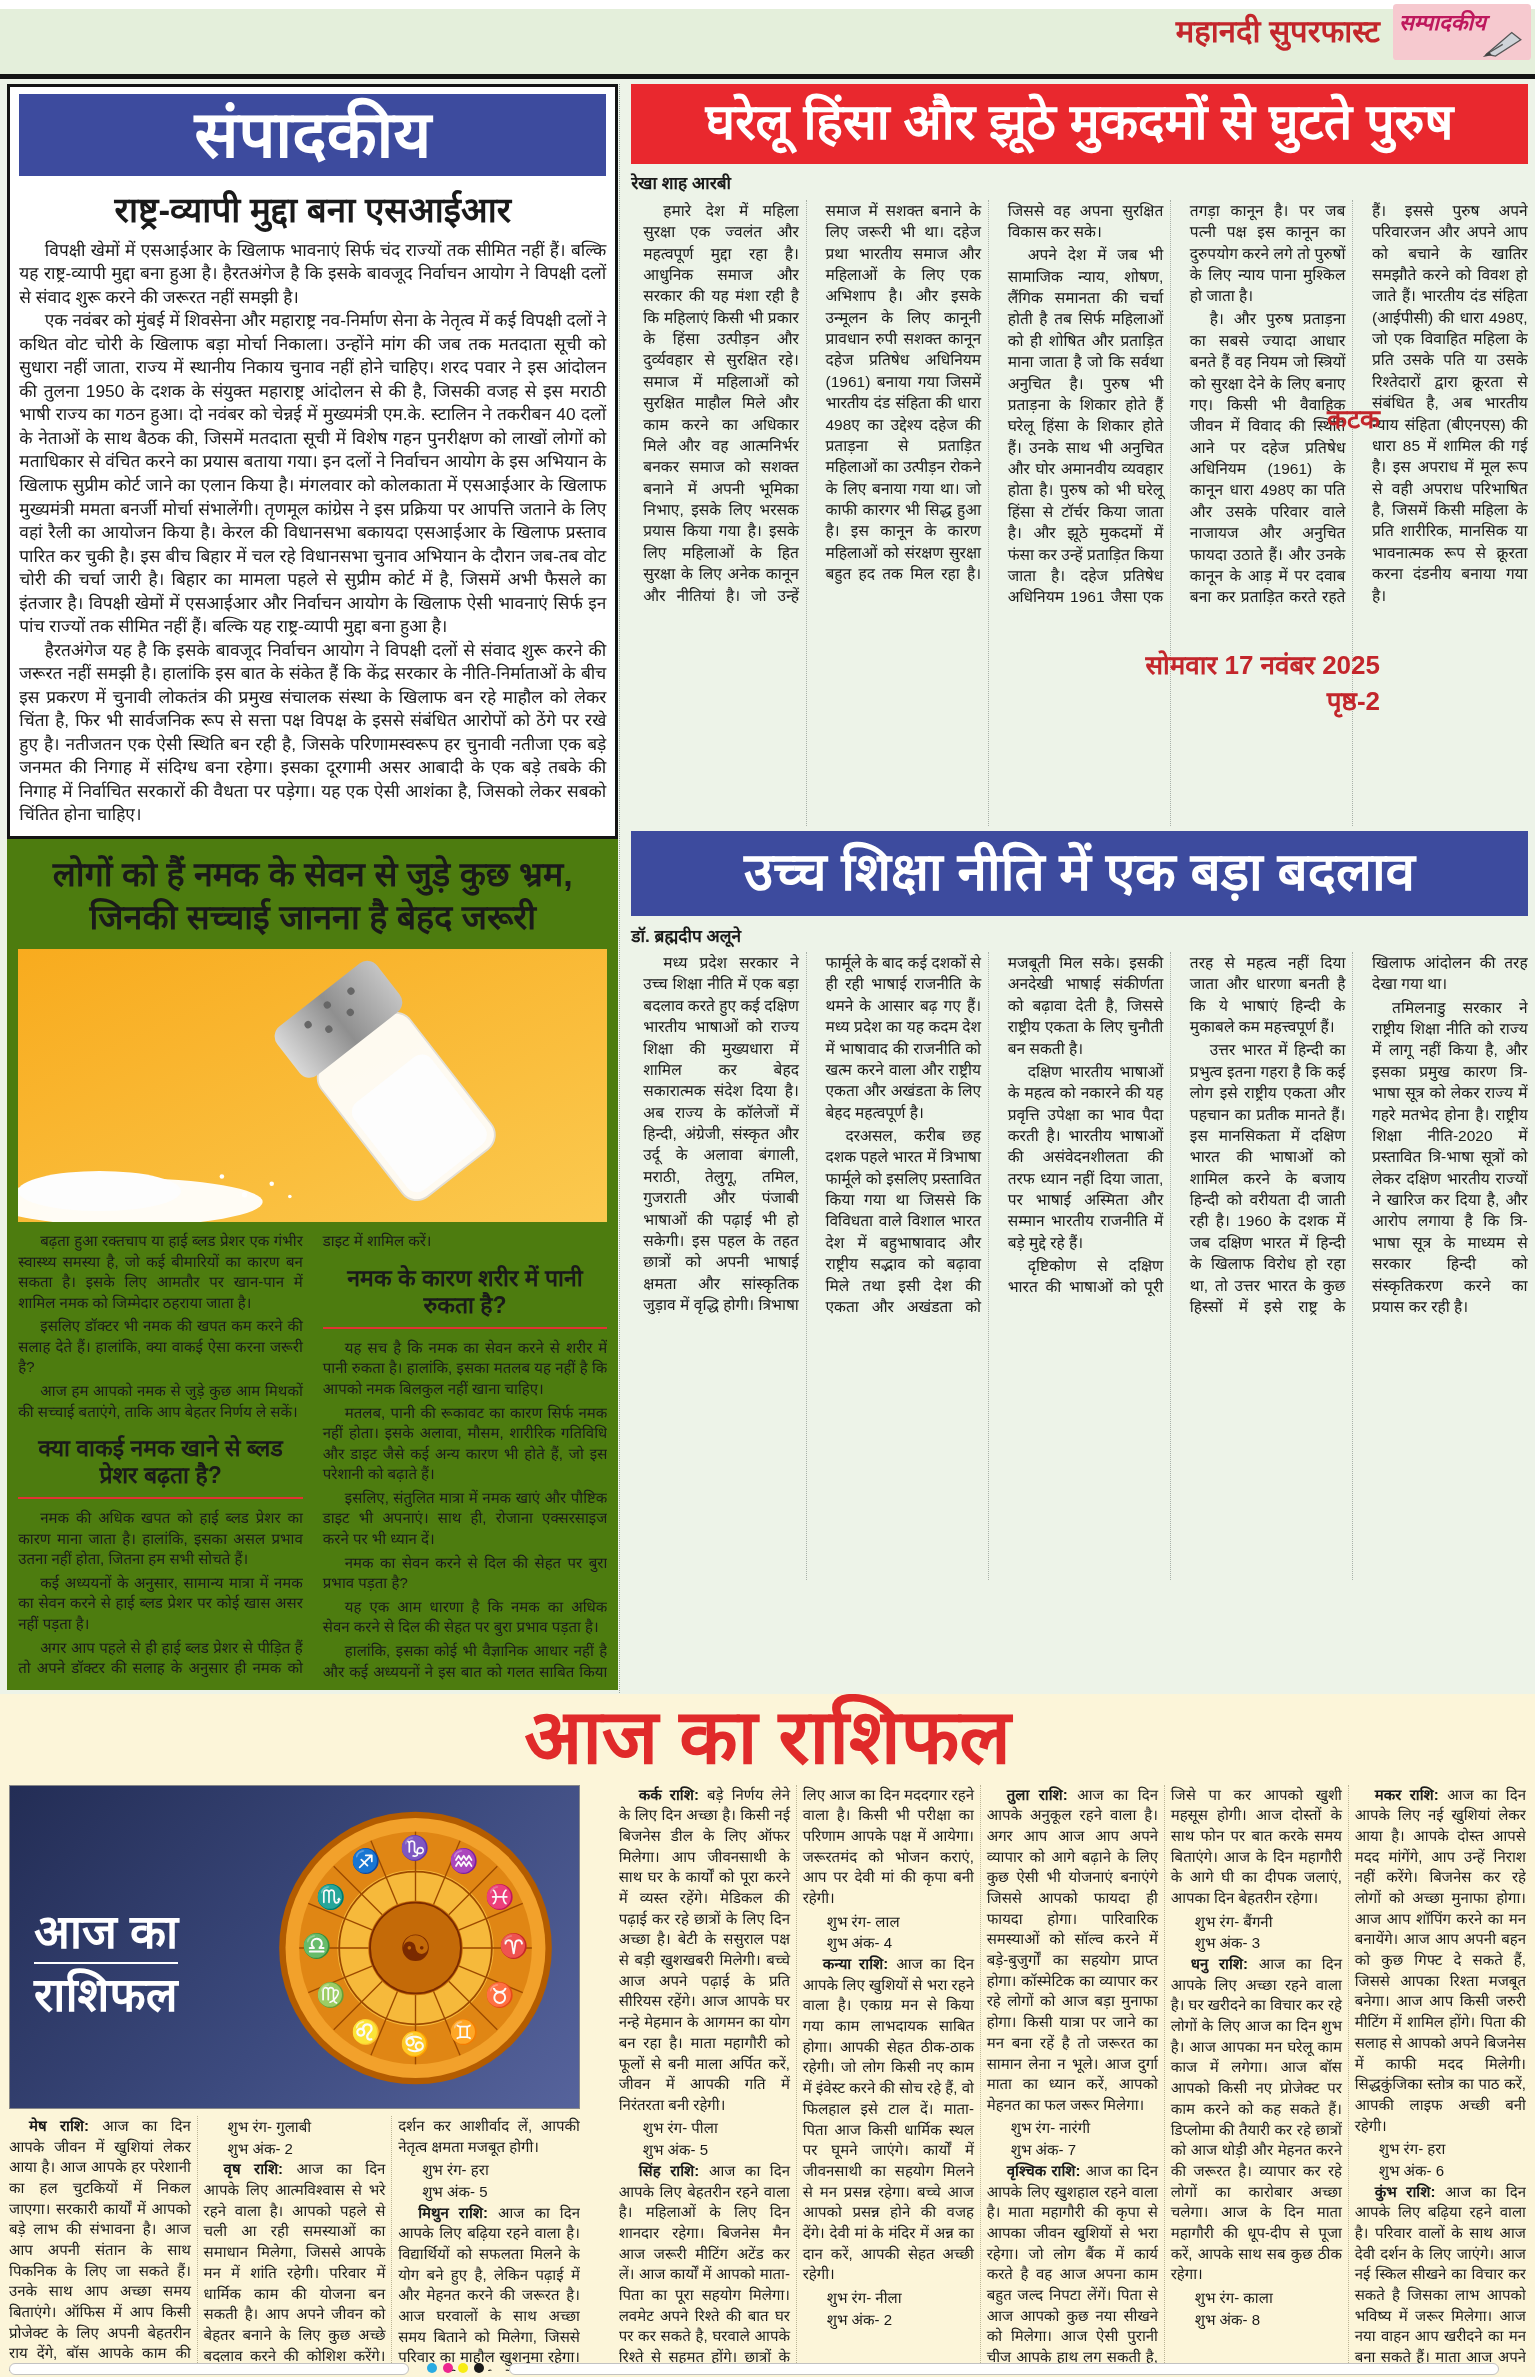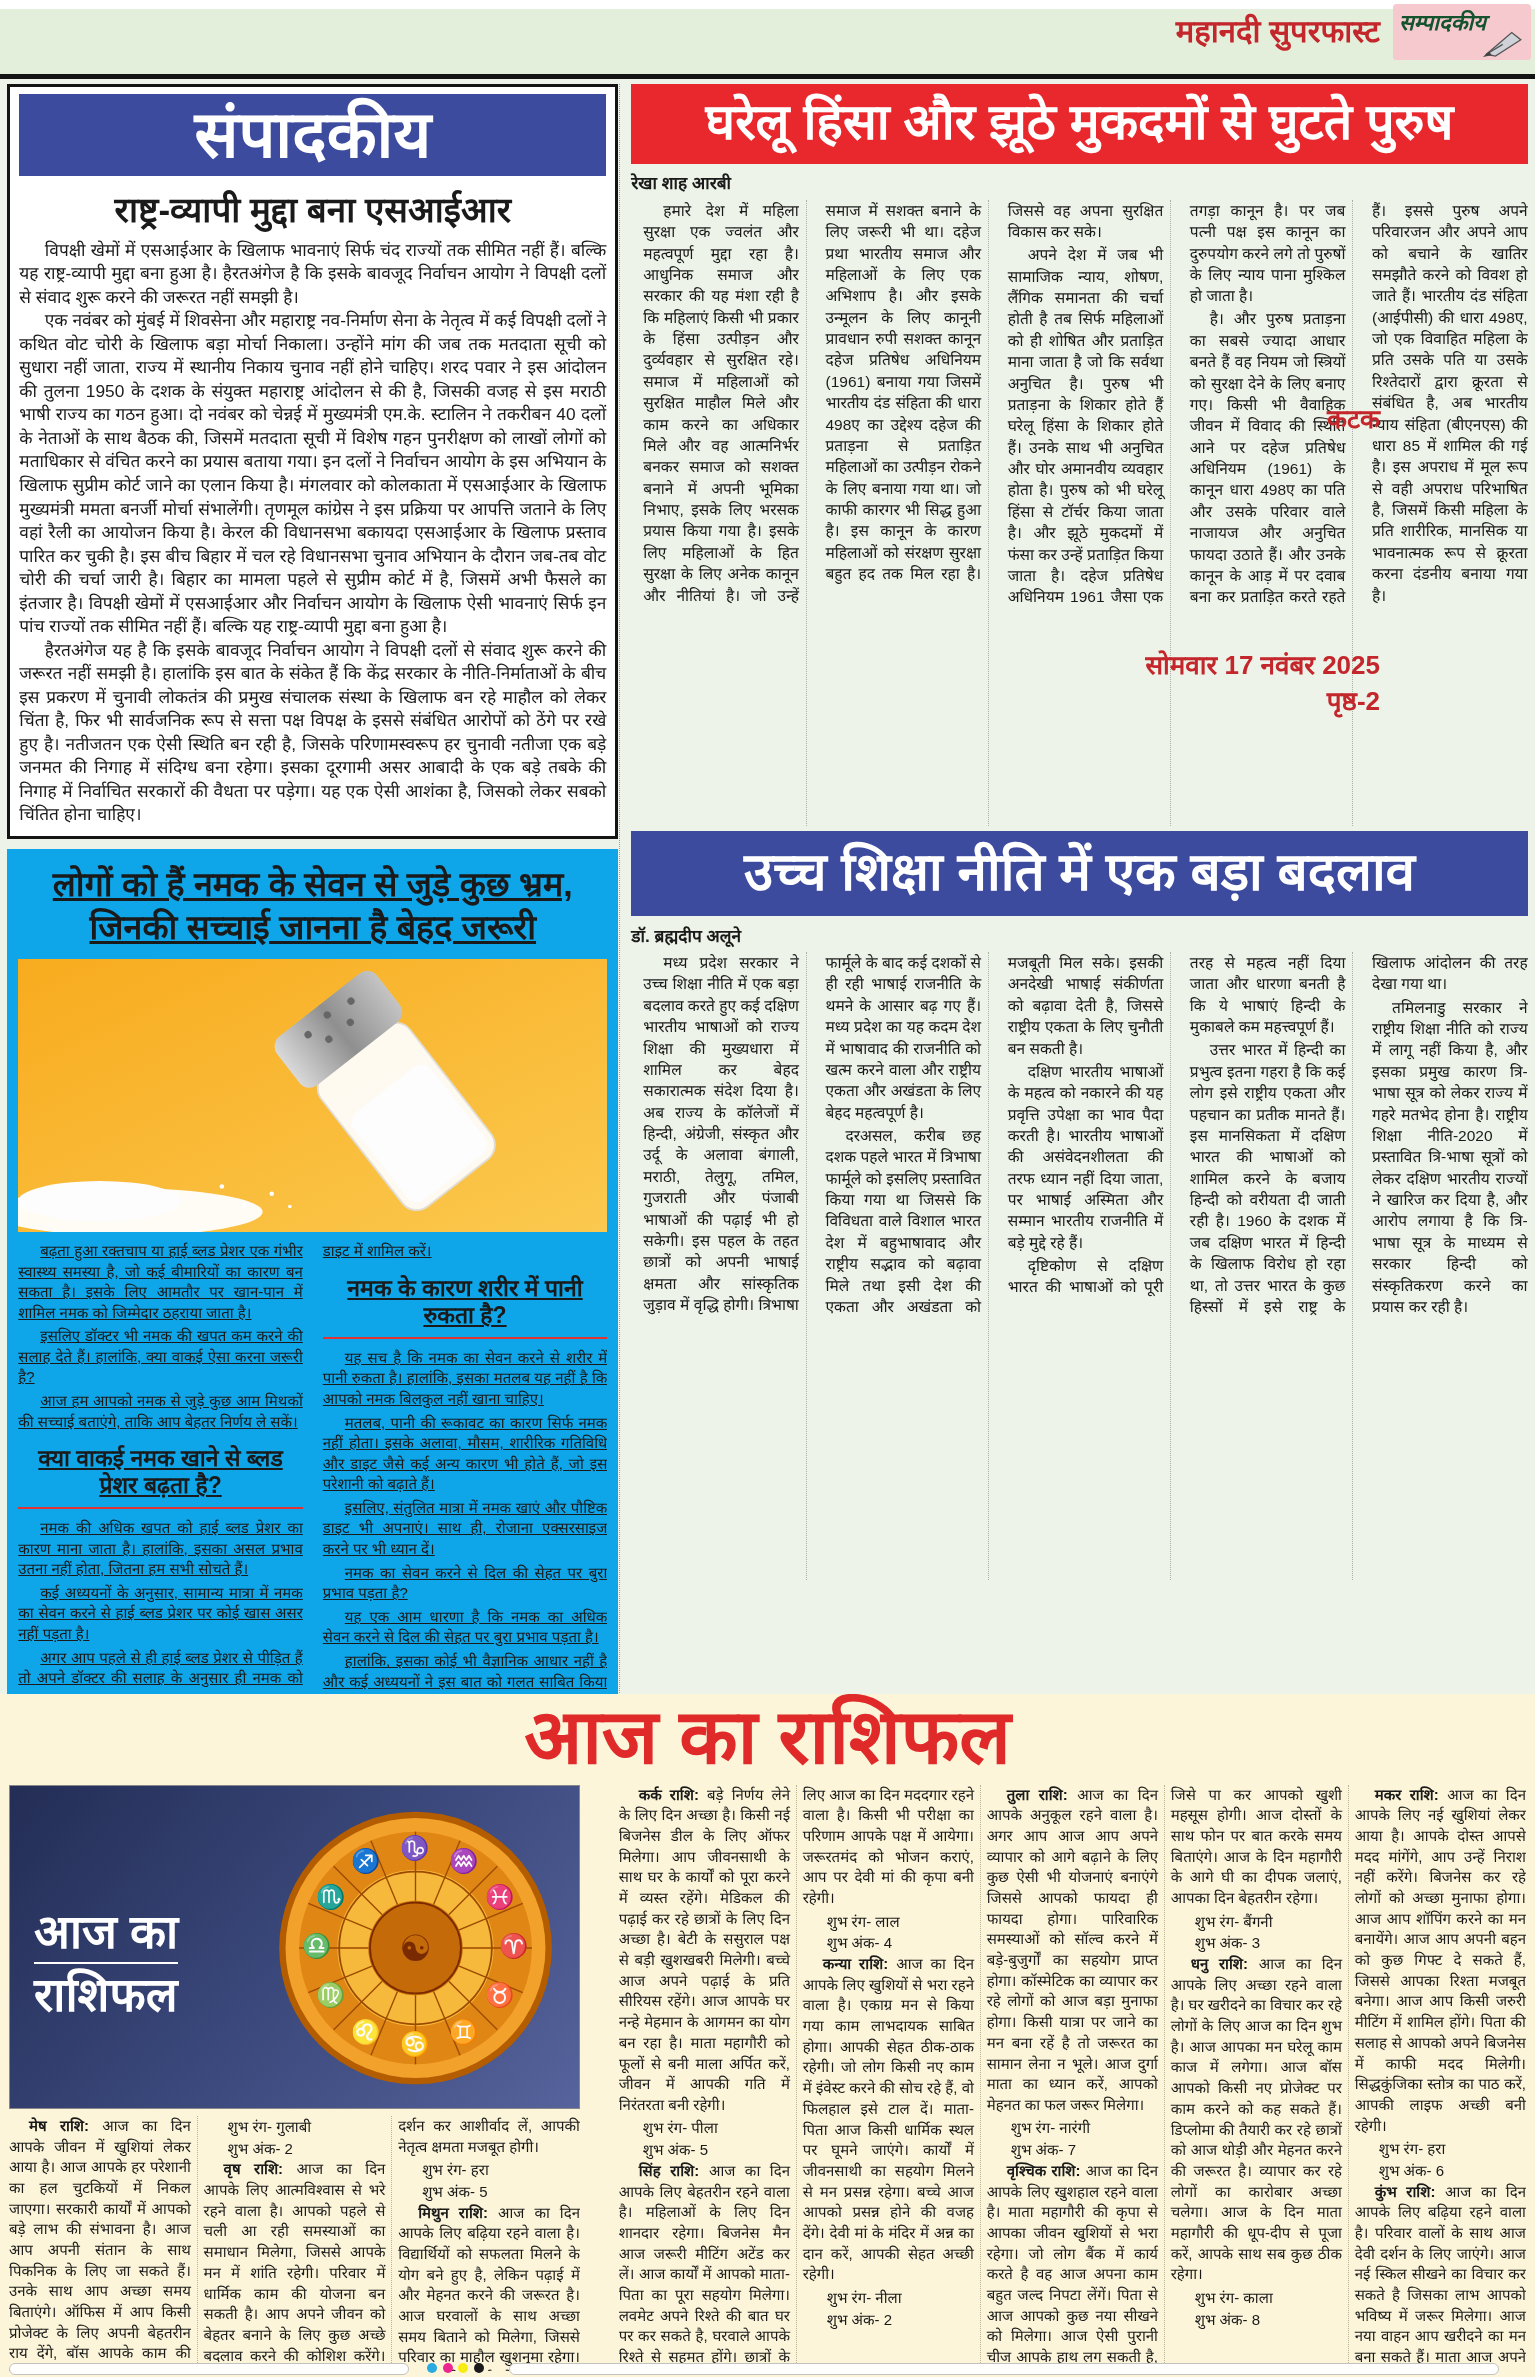--- a/index.html
+++ b/index.html
@@ -7,37 +7,37 @@
   body { height:2377px; background:#edf3e8; font-family:"Liberation Sans", sans-serif; color:#1a1a1a; overflow:hidden; position:relative; }
 
   
   .topstrip { height:9px; background:#fff; }
   .header { position:relative; height:65px; background:#e4efdb; display:flex; align-items:flex-end; padding:0 155px 3.6px 14.6px;flex-direction:column; }
   .header .mast { font-size:31px; font-weight:bold; color:#c3262b; flex:0 0 391px; }
   .header .city { font-size:26px; font-weight:bold; color:#c3262b; flex:0 0 246px; text-align:center; }
   .header .dateline { font-size:26px; font-weight:bold; color:#c3262b; flex:1; text-align:center; }
   .header .pageno { font-size:26px; font-weight:bold; color:#c3262b; flex:0 0 109px; text-align:right; }
   .logo-box { position:absolute; right:3.6px; top:-5.5px; width:138px; height:56px; background:#f6c9cf; border-radius:3.6px; padding:2.7px 5.5px; }
-  .logo-box .logo-word { font-size:22px; font-weight:bold; color:#14532d; font-style:italic; }
+  .logo-box .logo-word { font-size:22px; font-weight:bold; color:#be185d; font-style:italic; }
   .logo-box svg { position:absolute; right:3.6px; bottom:1.8px; }
   .blackrule { height:4.5px; background:#141414; }
 
   
   .content { display:flex; height:1624px; overflow:hidden; padding:5.5px 7.3px 0 7.3px; gap:1px; }
   .left-col { width:611px; flex:none; }
   .right-col { flex:1; border-left:1.8px dotted #98a39a; padding-left:11px; }
 
   
   .ed-box { border:3.6px solid #141414; background:#fff; padding:7.3px 9px 9px; }
   .ed-banner { background:#3d4b9e; color:#fff; text-align:center; font-weight:bold; font-size:65px; line-height:1.25; }
   .ed-headline { font-size:35px; font-weight:bold; text-align:center; padding:9px 0 7.3px; }
   .ed-body p { font-size:17.3px; line-height:1.36; text-align:justify; text-indent:25.5px; }
 
   
-  .salt { margin-top:10px; background:#0ea5e9; padding:7.3px 11px 0;text-decoration:underline; }
+  .salt { margin-top:0; background:#4d7c0f; padding:7.3px 11px 0; }
   .salt-headline { font-size:34px; font-weight:bold; text-align:center; line-height:1.25; padding:7.3px 0 11px; }
   .salt-img { width:100%; height:273px; display:block; }
   .salt-body { margin-top:9px; height:459px; overflow:hidden; column-count:2; column-gap:20px; }
   .salt-body p.p { font-size:15px; line-height:1.36; text-align:justify; text-indent:22px; margin-bottom:3.6px; }
   .salt-body p.h { font-size:23px; font-weight:bold; text-align:center; border-bottom:2.7px solid #e23333; padding:7.3px 0 7.3px; margin:5.5px 0 9px; break-inside:avoid; line-height:1.2; }
 
   
   .banner-red { background:#e9282e; color:#fff; font-weight:bold; font-size:50px; text-align:center; line-height:1.55; height:80px; }
   .byline { font-weight:bold; font-size:17.3px; padding:7.3px 0 5.5px; }
   .mens-body { height:626px; overflow:hidden; column-count:5; column-gap:14.6px; column-rule:1.8px dotted #a8b0a8; }

